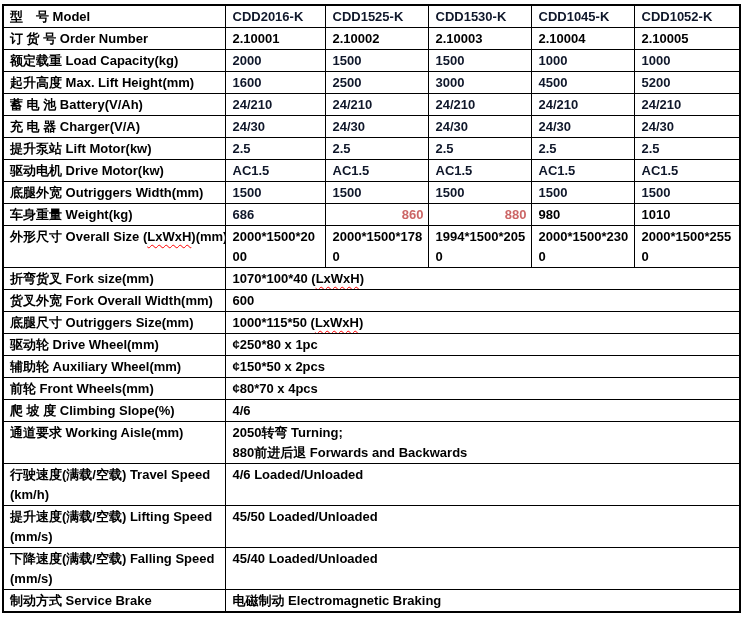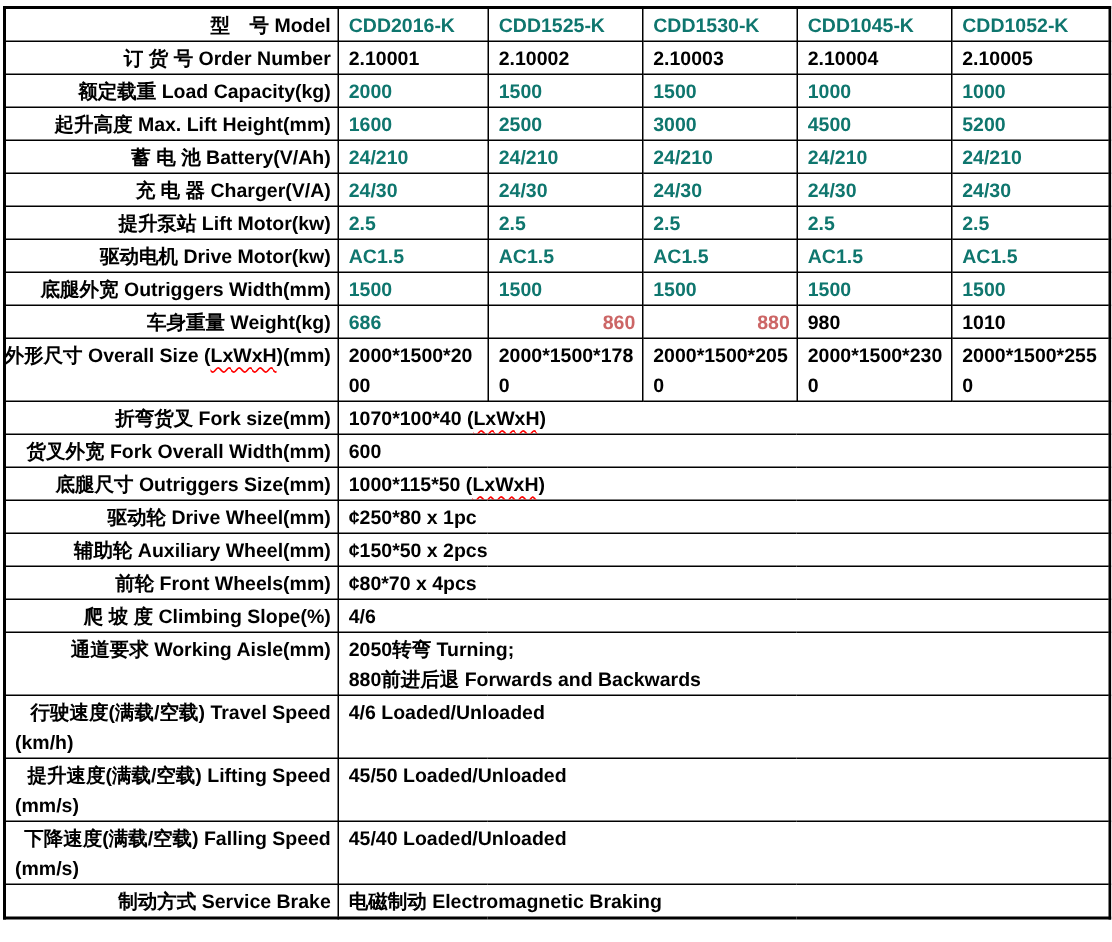--- a/index.html
+++ b/index.html
@@ -21,26 +21,26 @@
     border: 1px solid #000000;
     vertical-align: top;
     line-height: 20px;
     padding: 1px 4px 0 7px;
     overflow: hidden;
     white-space: nowrap;
   }
   tr.s  { height: 20px; }
   tr.d  { height: 41px; padding-left: 36px; }
   td.lbl { padding-left: 6px; }
-  .lrow { display: flex; justify-content: flex-end; white-space: nowrap; }
+  .lrow { display: flex; justify-content: flex-start; white-space: nowrap; }
   .unit { text-align: right; }
   td.val { }
   td.mval { white-space: normal; }
   td.brk { white-space: normal; word-break: break-all; margin-left: 29px; }
-  .c-blue  { color: #0f766e; margin-left: 28px; }
+  .c-blue  { color: #0f172a; margin-left: 28px; }
   .c-red   { color: #CC6666; text-align: right; }
   .c-black { color: #000000; }
   .wavy {
     text-decoration: underline wavy #FF0000;
     text-decoration-thickness: 1px;
     text-underline-offset: 3px;
     text-decoration-skip-ink: none;
   }
   .vline { display: block; }
 </style>
@@ -201,21 +201,21 @@
 
   <tr class="d">
     <td class="lbl">
       <div class="lrow">
         <span><span>外形尺寸 Overall Size (</span><span class="wavy">LxWxH</span><span>)</span></span>
         <span class="unit">(mm)</span>
       </div>
     </td>
     <td class="val brk c-black">2000*1500*2000</td>
     <td class="val brk c-black">2000*1500*1780</td>
-    <td class="val brk c-black">2000*1500*2050</td>
+    <td class="val brk c-black">1994*1500*2050</td>
     <td class="val brk c-black">2000*1500*2300</td>
     <td class="val brk c-black">2000*1500*2550</td>
   </tr>
 
   <tr class="s">
     <td class="lbl">
       <div class="lrow">
               <span>折弯货叉 Fork size</span>
               <span class="unit">(mm)</span>
             </div>

